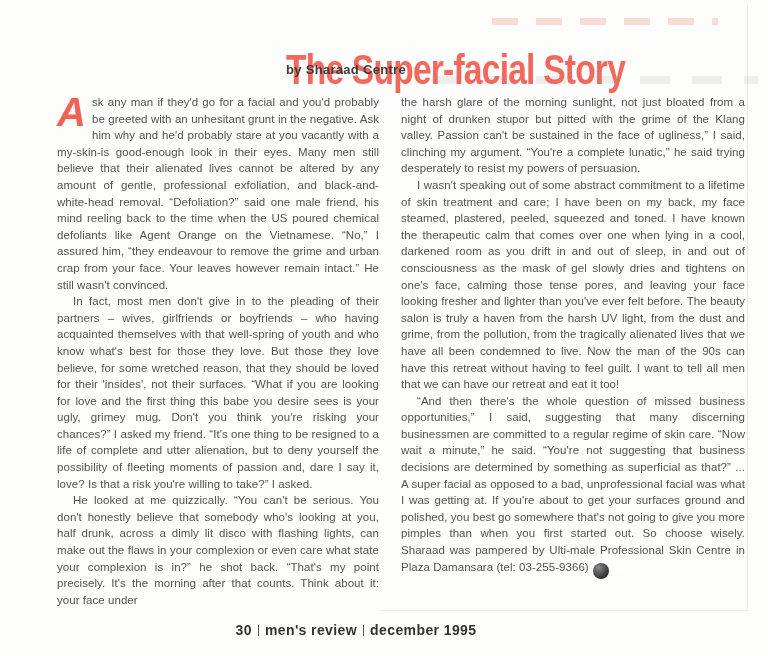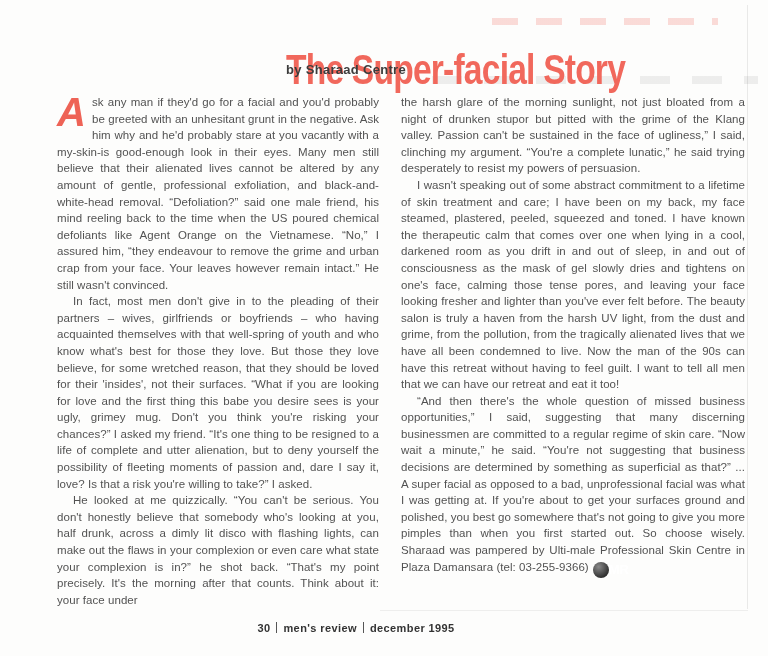--- a/index.html
+++ b/index.html
@@ -58,29 +58,29 @@
     float:left;
     font-size:40px; line-height:32px;
     font-weight:bold; font-style:italic;
     padding:2px 6px 0 0;
   }
   .italic { }
 
   .mr-badge {
     display:inline-block; width:16px; height:16px; border-radius:50%;
     background:radial-gradient(circle at 35% 30%, #8a8a8a, #2f2f2f 72%);
-    color:#ffffff; font-size:13px; font-weight:bold;
+    color:#ffffff; font-size:10px; font-weight:bold;
     text-align:center; line-height:16px;
     margin-left:4px; vertical-align:-3px; letter-spacing:0;
   }
 
   .footer {
     position:absolute; top:622px; left:28px; width:656px;
     text-align:center;
-    font-size:11px; font-weight:bold; color:#333333;
+    font-size:14px; font-weight:bold; color:#333333;
     letter-spacing:0.4px;
   }
   .fdiv {
     display:inline-block; width:1px; height:11px;
     background:#555555; margin:0 6px; vertical-align:-1px;
   }
 </style>
 </head>
 <body>
 

